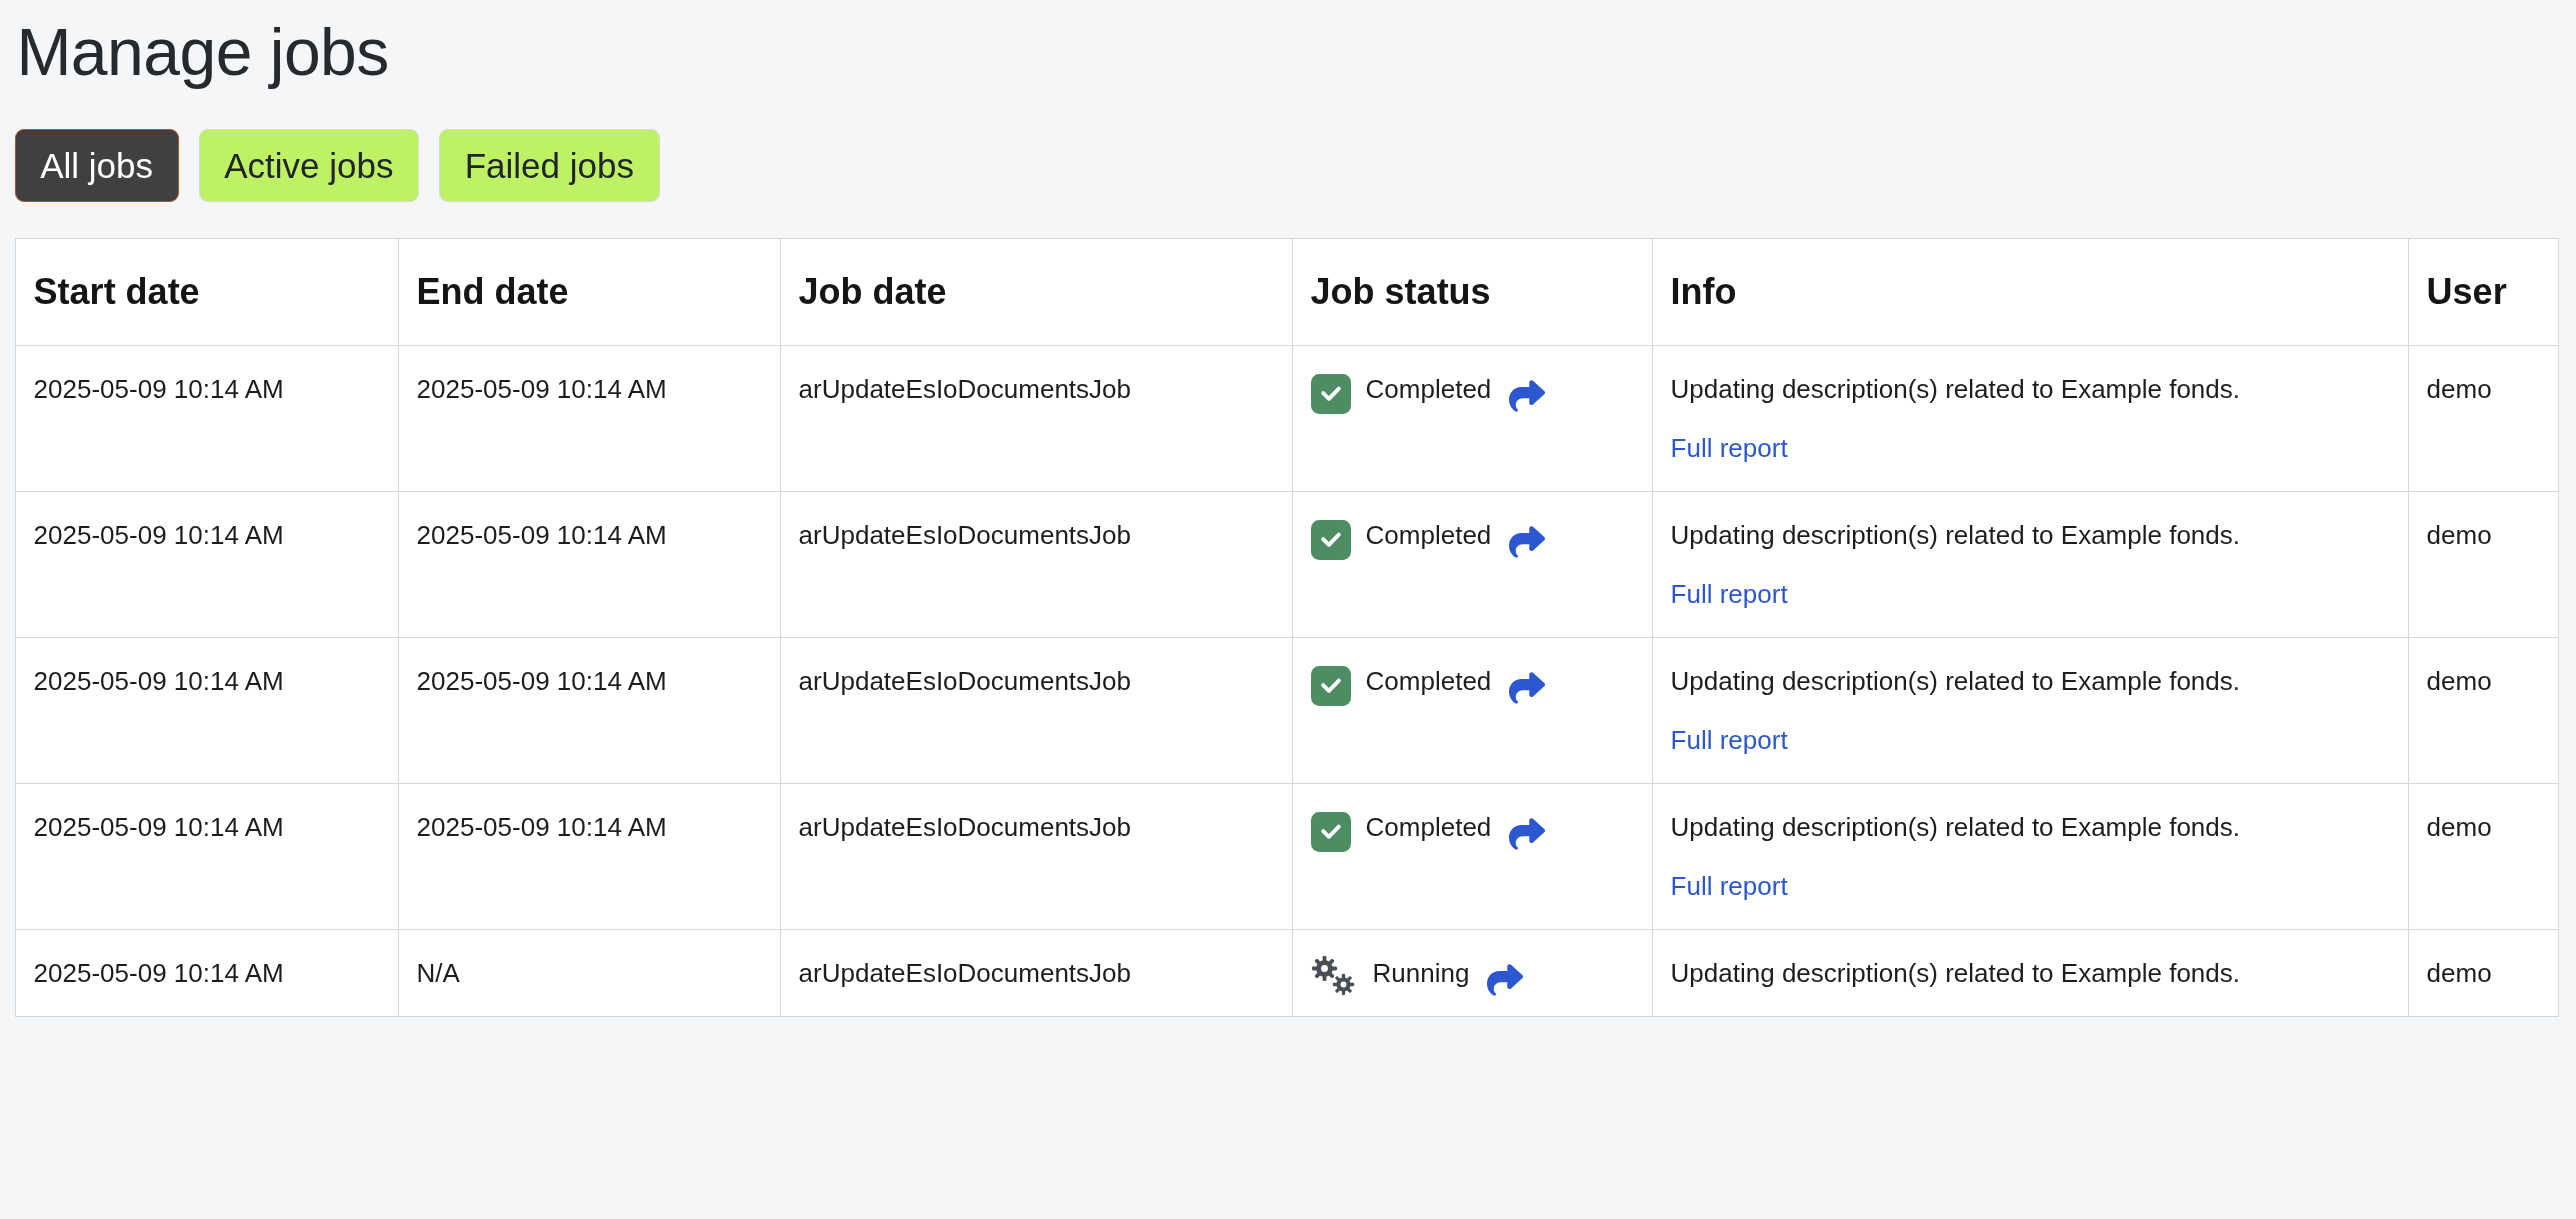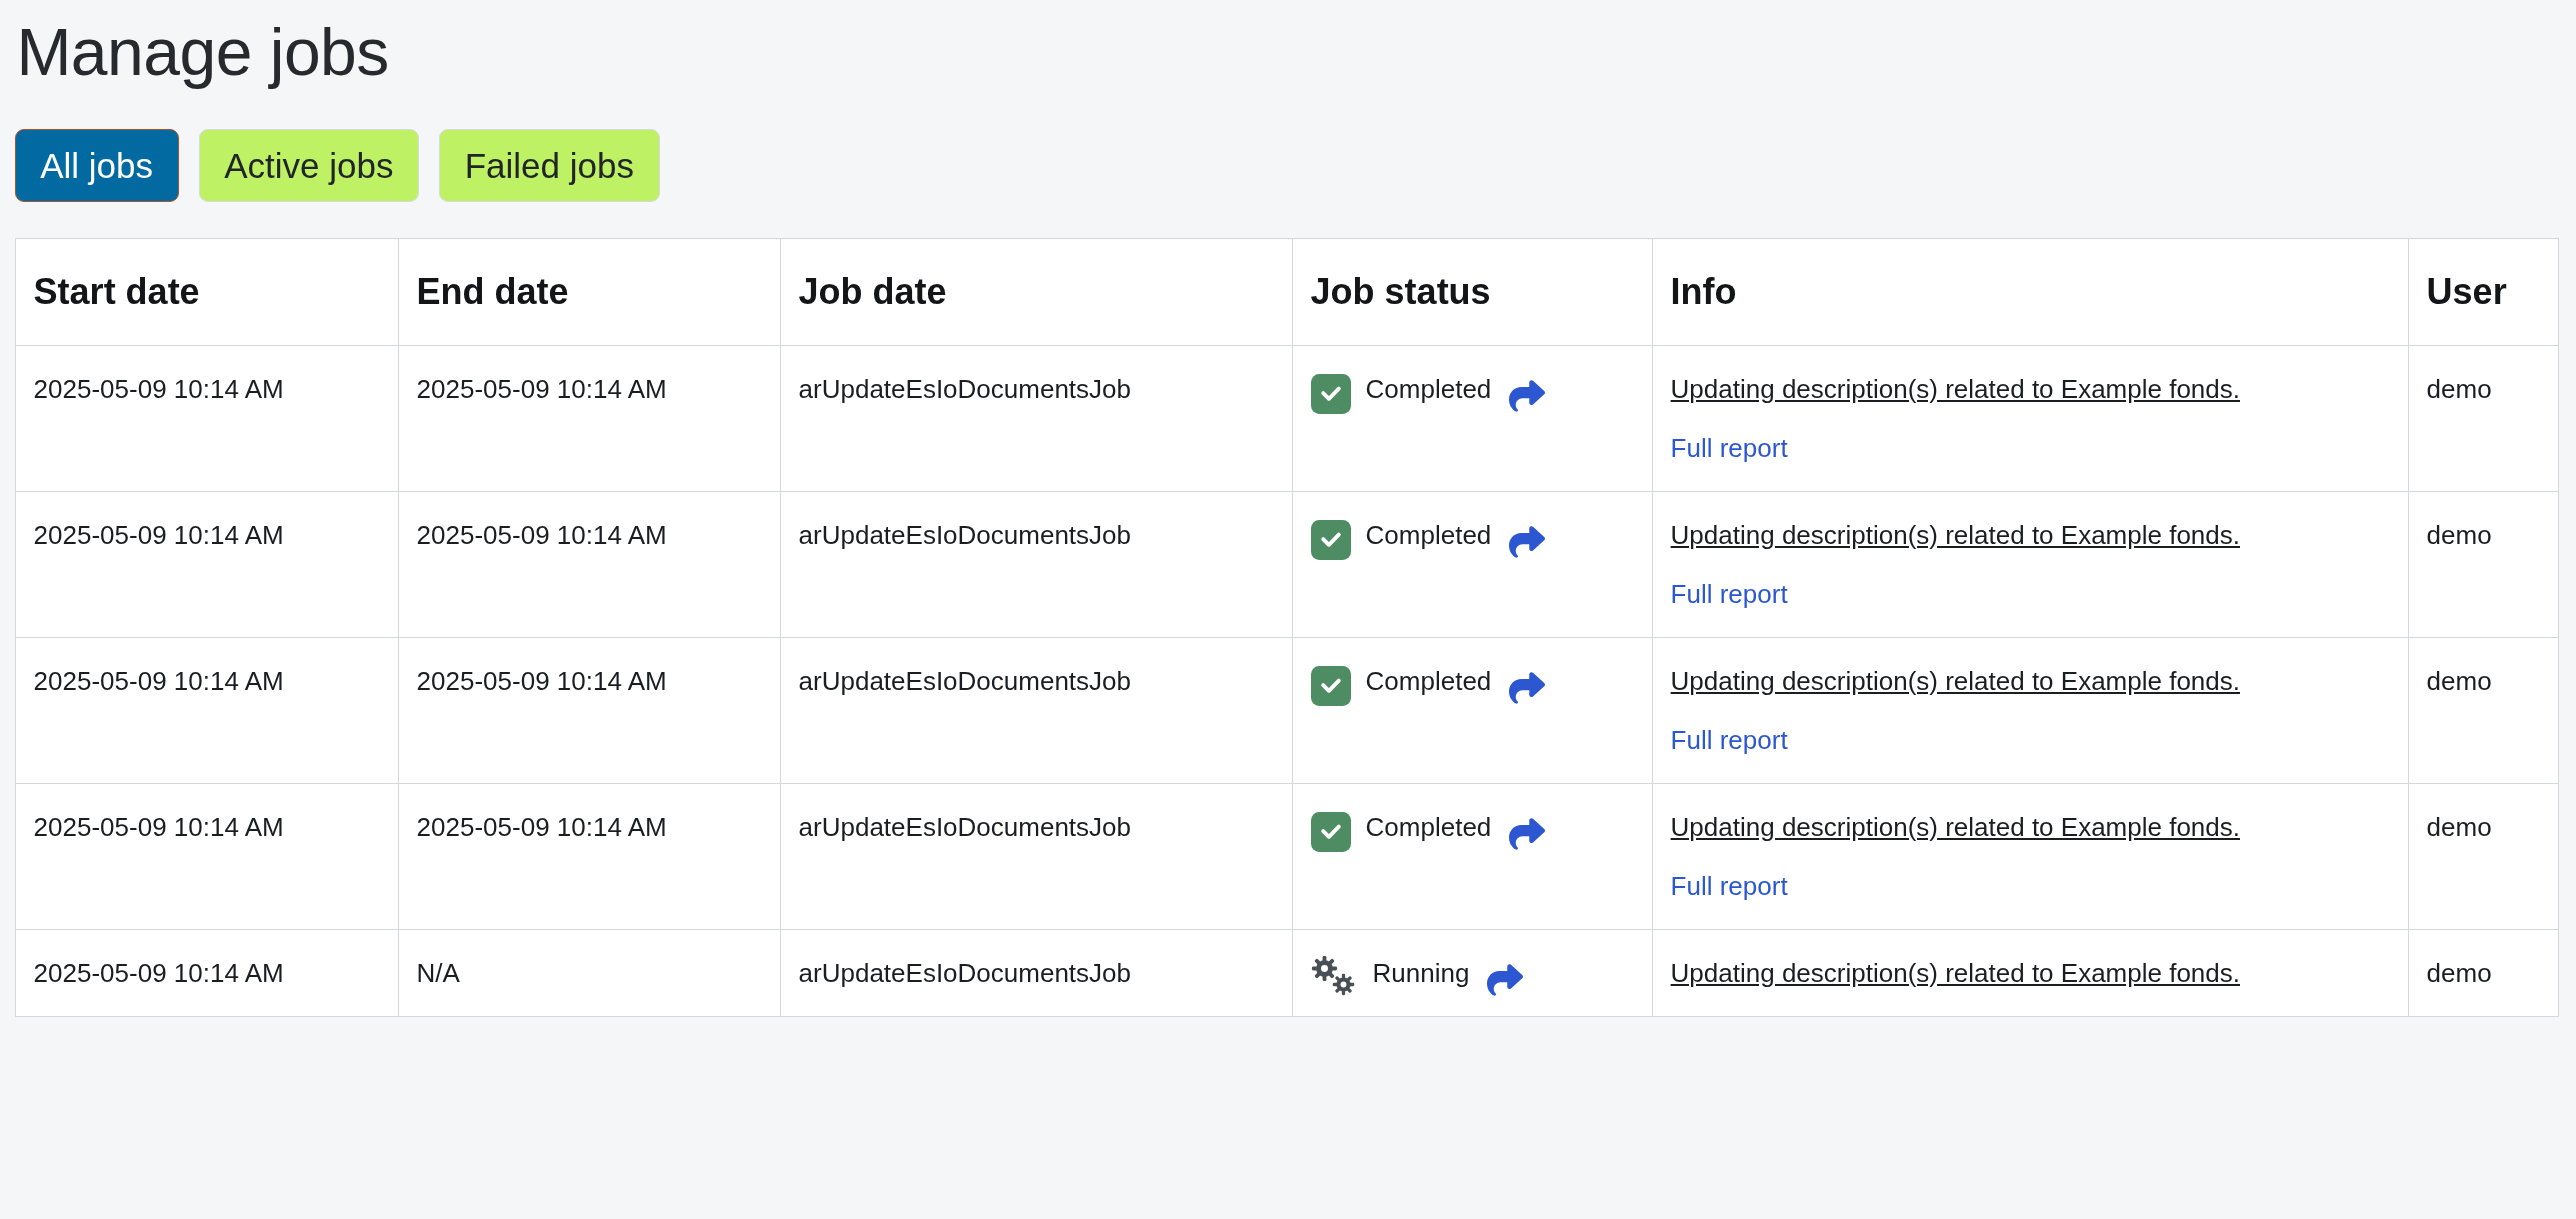--- a/index.html
+++ b/index.html
@@ -16,31 +16,31 @@
     font-weight: 500; color: #26292d; letter-spacing: -0.5px;
   }
 
   .filters { display: flex; gap: 20px; margin-top: 38px; }
   .btn {
     height: 73px; padding: 0 24.6px; font-size: 35px;
     border-radius: 9px; border: 1.8px solid #d7dadd;
     background: #bef264; color: #212529;
     font-family: inherit; cursor: pointer; line-height: 69px;
   }
-  .btn.active { background: #0369a1; border-color: #b35426; color: #ffffff; }
+  .btn.active { background: #404040; border-color: #b35426; color: #ffffff; }
 
   table.jobs-table {
     margin-top: 36px; border-collapse: collapse; table-layout: fixed;
     width: 2543px; background: #ffffff;
   }
   th, td { border: 1.8px solid #d5d8db; text-align: left; vertical-align: top; }
   th { font-size: 36px; font-weight: 700; padding: 31px 18px; line-height: 44px; color: #131517; }
   td { font-size: 26px; padding: 18px; line-height: 50px; color: #1b1e21; }
 
-  .info-text { margin: 0; text-decoration: underline; }
+  .info-text { margin: 0; }
   .report { margin: 9px 0 0; }
   .report a { color: #2b57cf; text-decoration: none; cursor: pointer; }
 
   .status { display: flex; align-items: flex-end; gap: 15px; height: 50px; }
   .check {
     width: 40px; height: 40px; border-radius: 8.2px; background: #4e8c63;
     display: inline-flex; align-items: center; justify-content: center; flex: 0 0 auto;
   }
   .check svg { width: 24px; height: 24px; display: block; }
   .share { display: inline-flex; cursor: pointer; }

